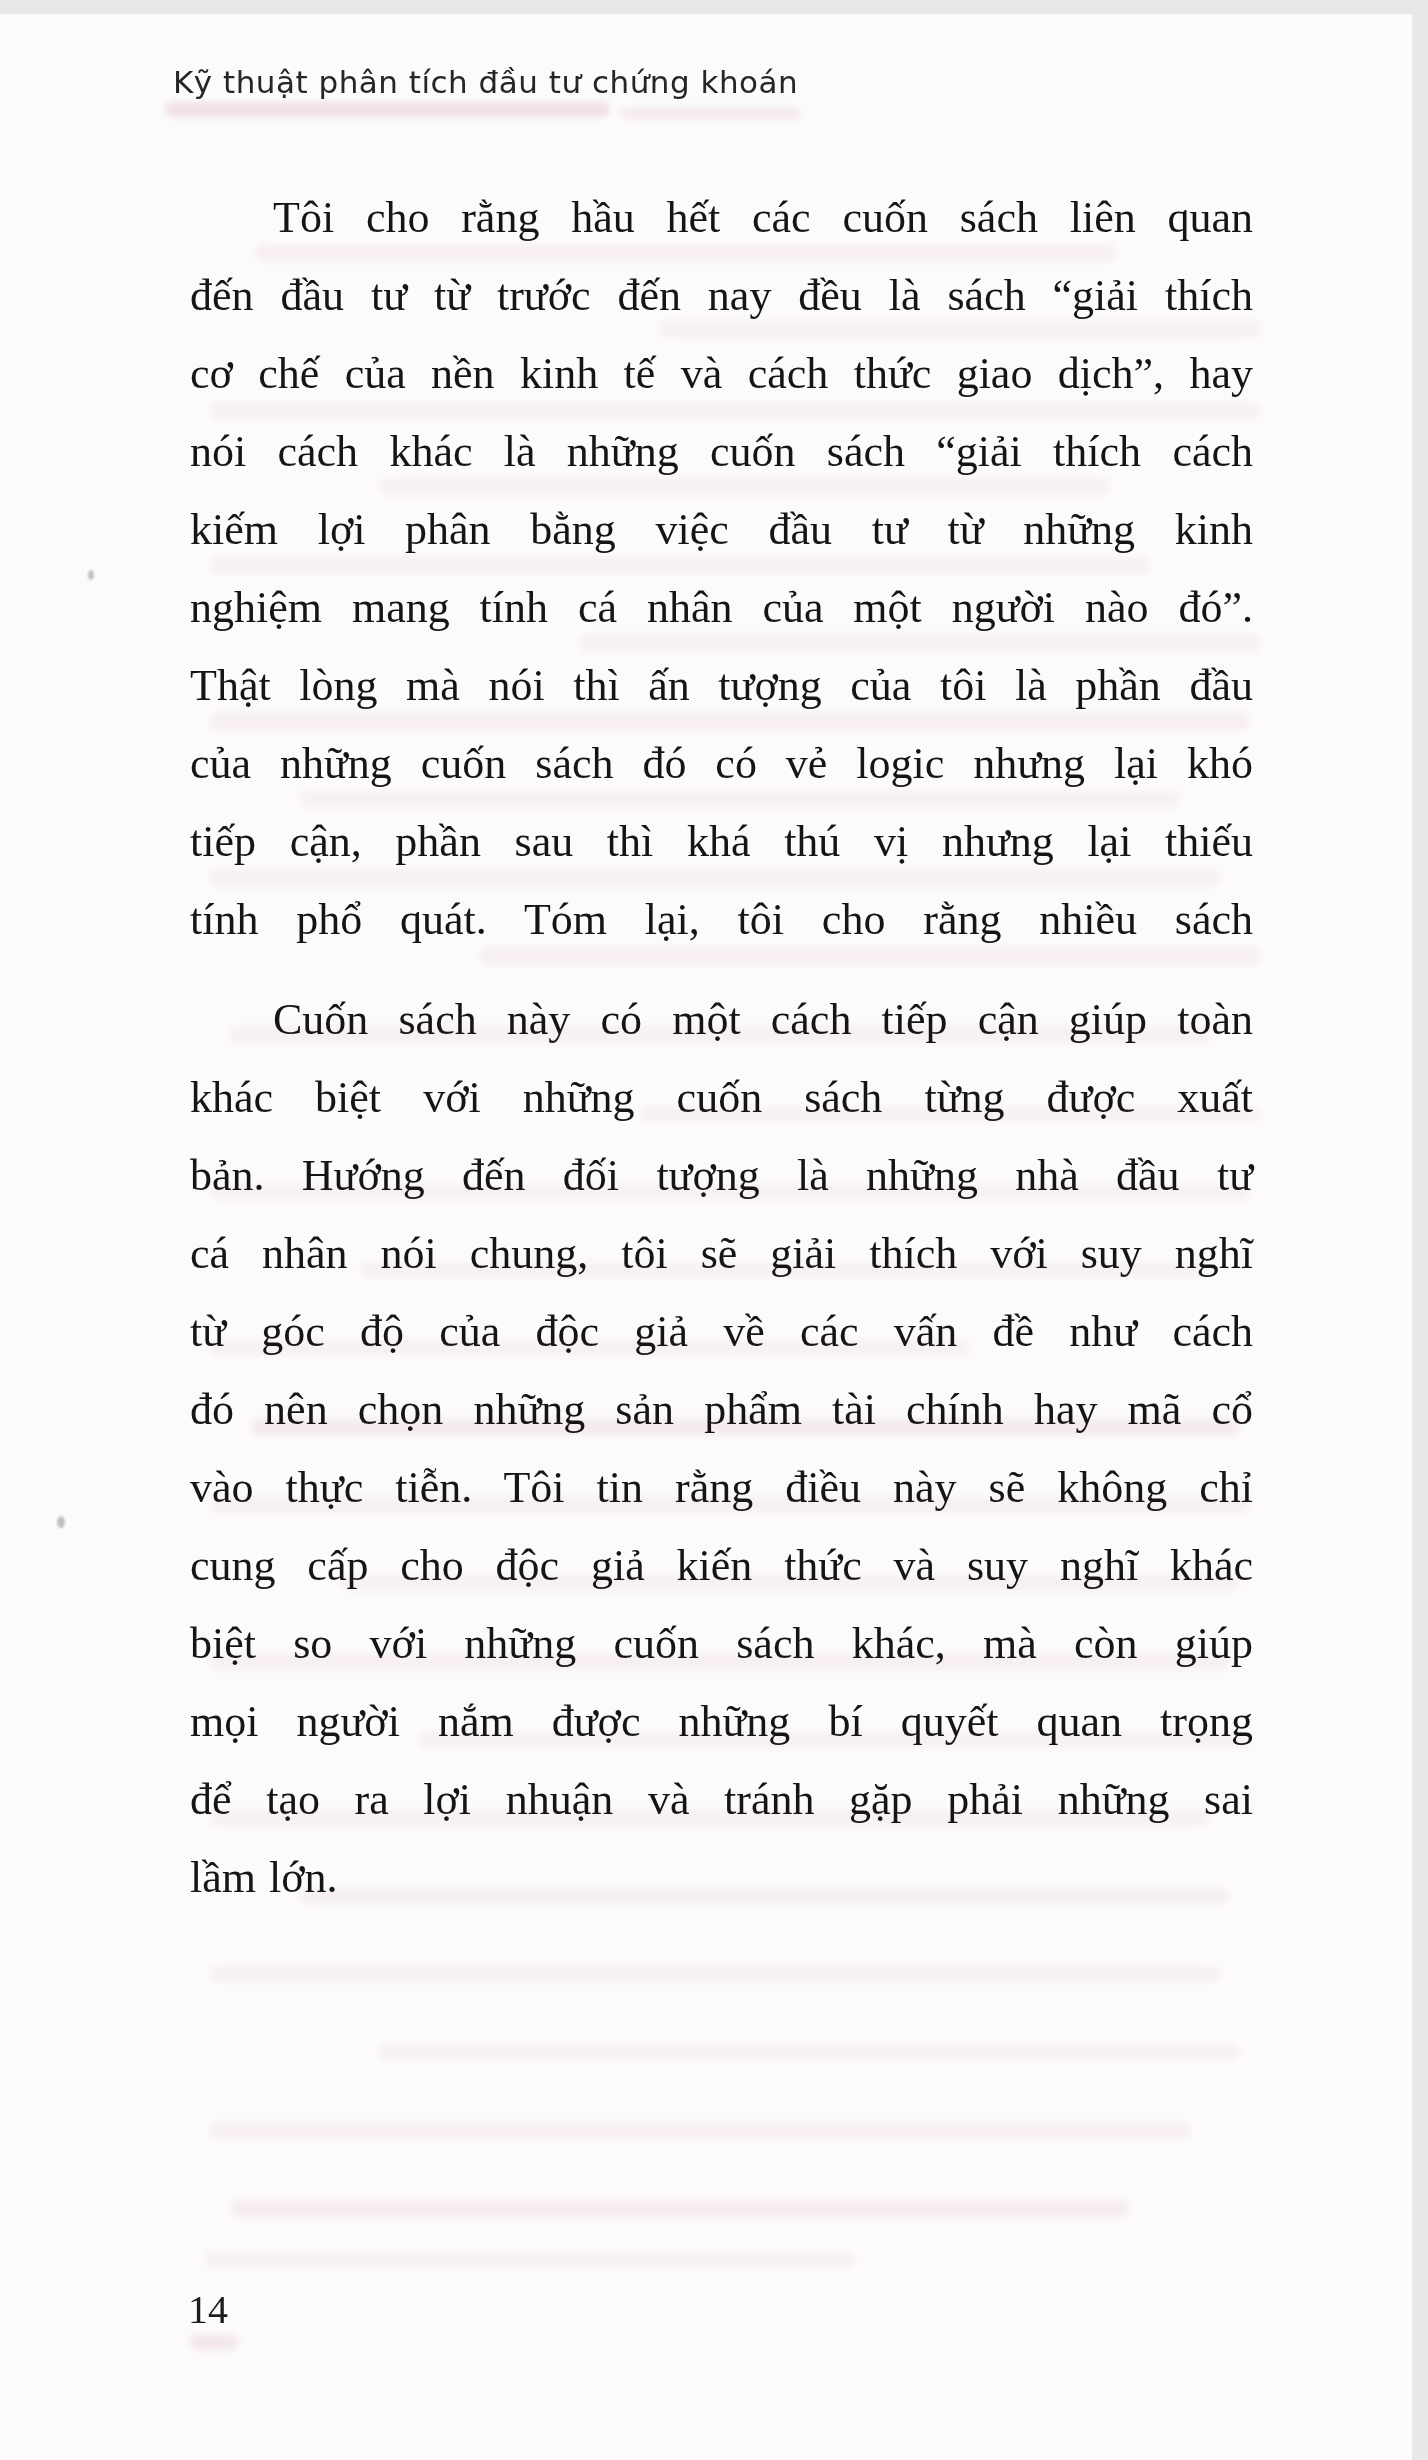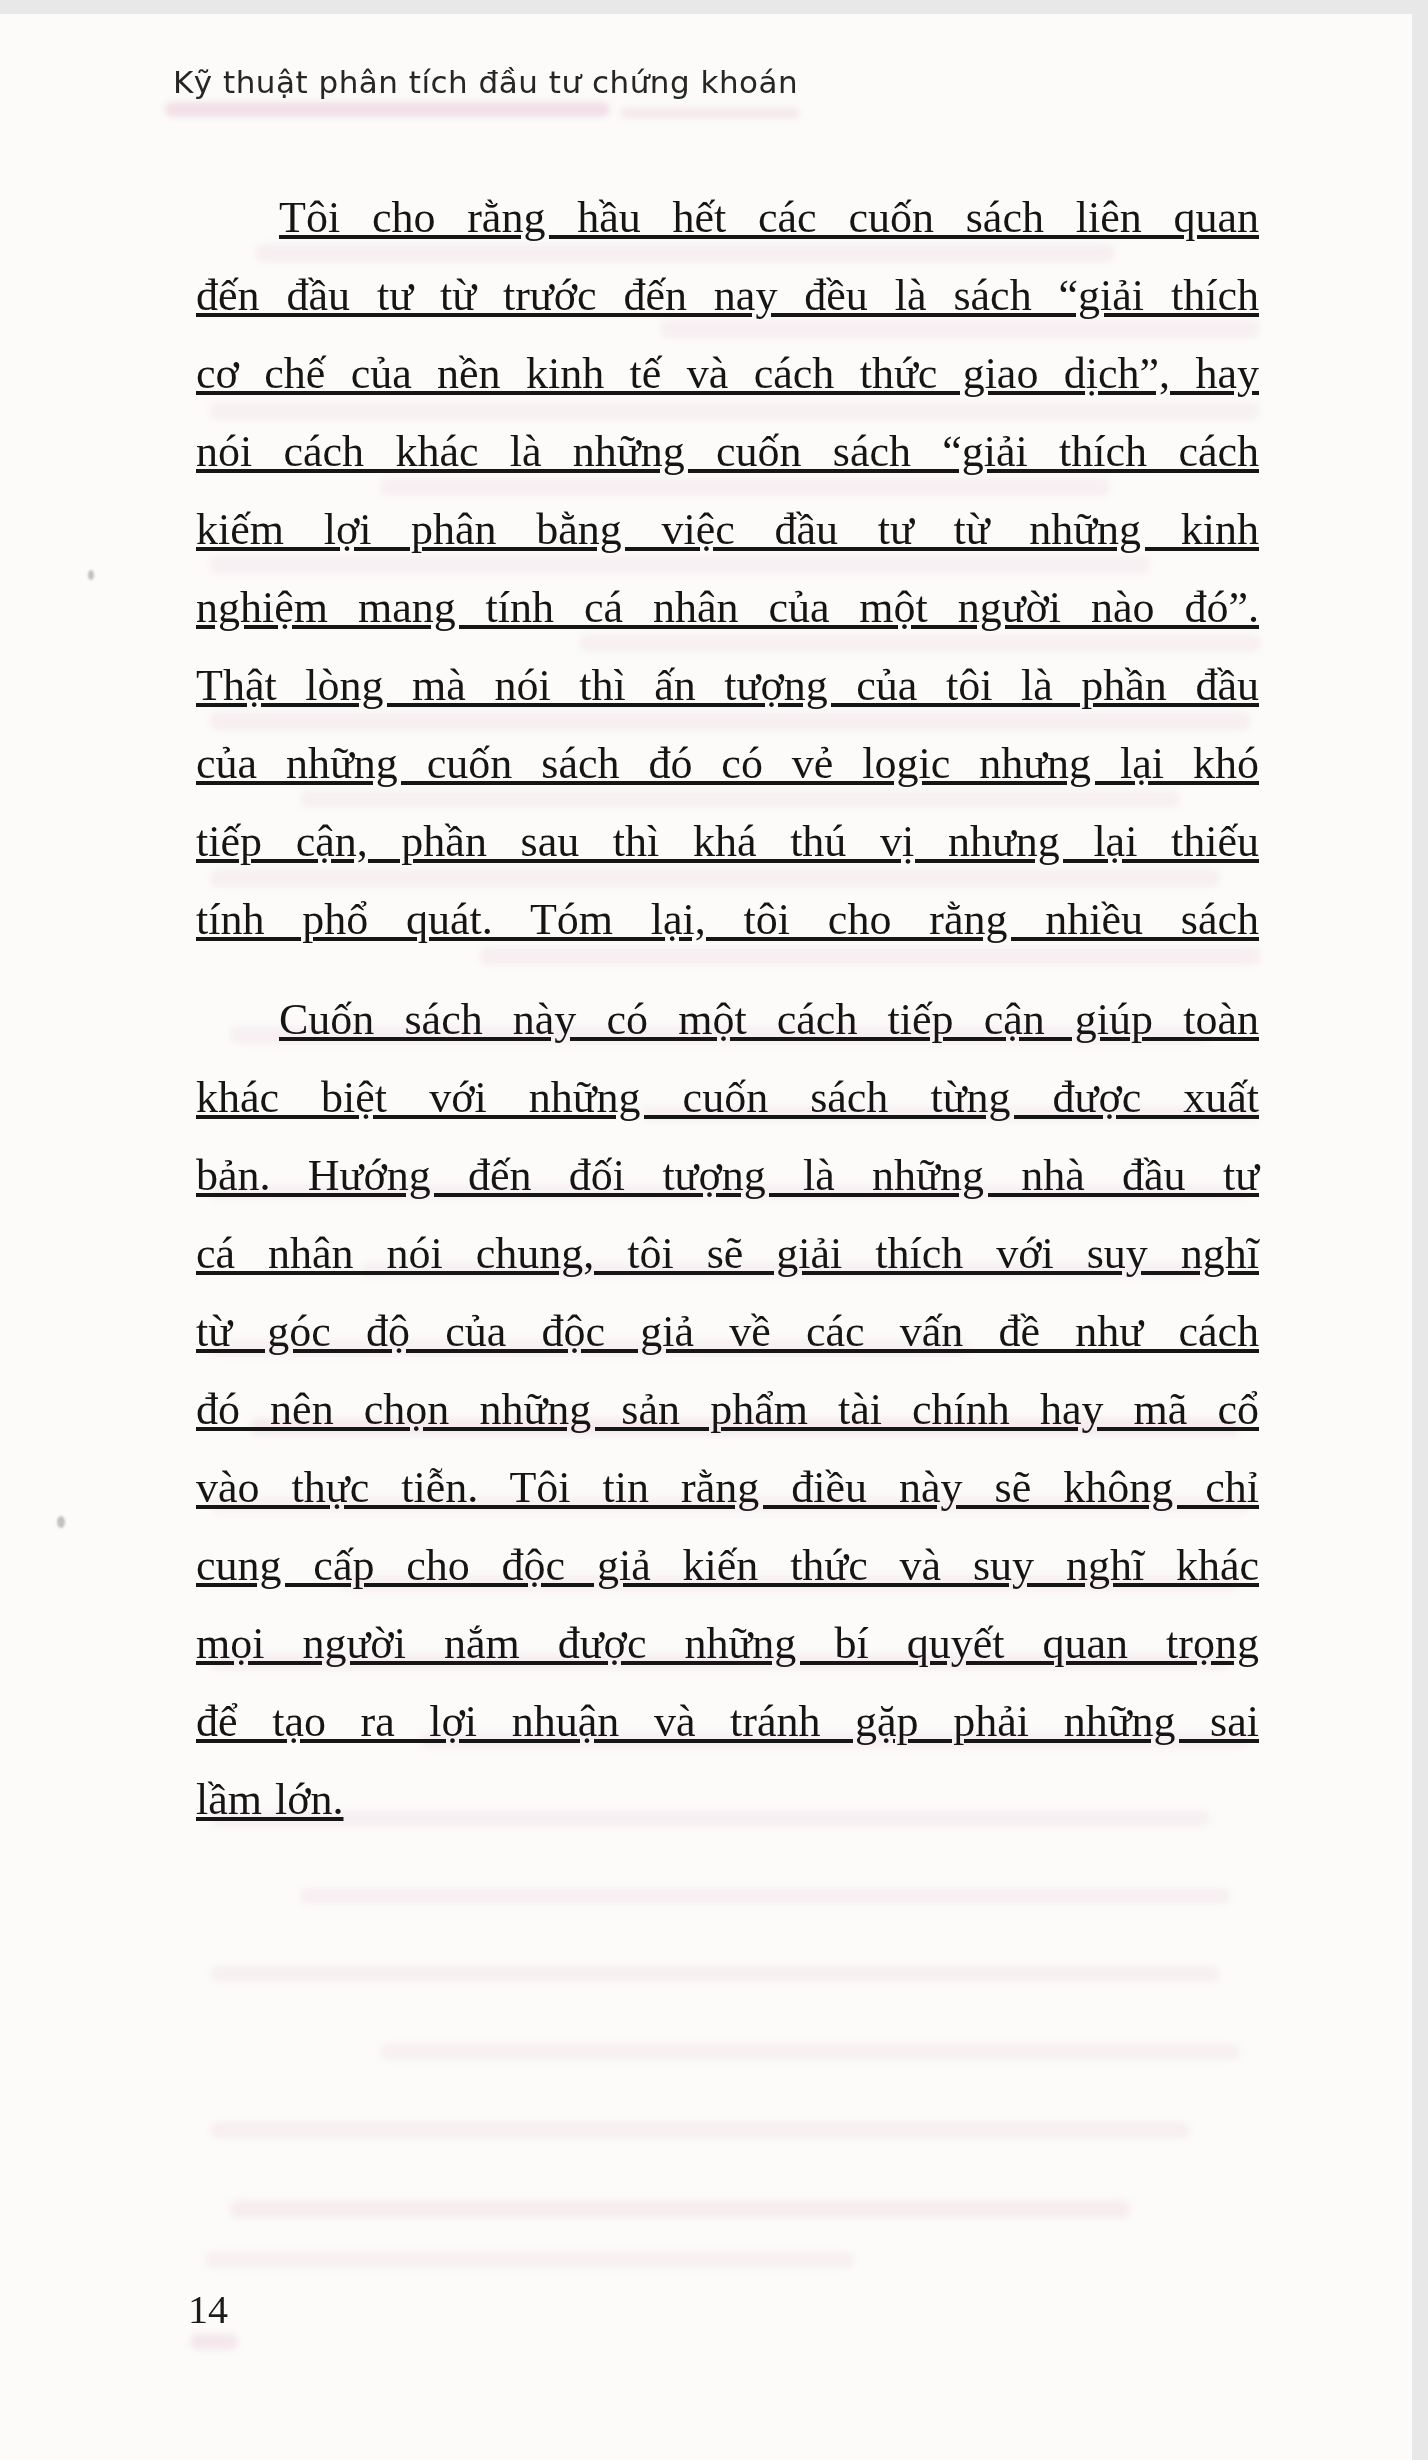--- a/index.html
+++ b/index.html
@@ -24,24 +24,23 @@
     top: 50px;
     font-family: "DejaVu Sans", sans-serif;
     font-size: 31px;
     letter-spacing: 0.5px;
     color: #262626;
     white-space: nowrap;
   }
   
   .text-block {
     position: absolute;
-    left: 196px;
+    left: 190px;
     top: 165px;
     width: 1063px;
-    text-decoration: underline;
   }
   .para {
     margin: 0;
     padding: 0;
   }
   .para + .para {
     margin-top: 22px;
   }
   .line {
     font-size: 44px;
@@ -138,20 +137,21 @@
     </div>
     <div class="para">
       <div class="line indent">Cuốn sách này có một cách tiếp cận giúp toàn</div>
       <div class="line">khác biệt với những cuốn sách từng được xuất</div>
       <div class="line">bản. Hướng đến đối tượng là những nhà đầu tư</div>
       <div class="line">cá nhân nói chung, tôi sẽ giải thích với suy nghĩ</div>
       <div class="line">từ góc độ của độc giả về các vấn đề như cách</div>
       <div class="line">đó nên chọn những sản phẩm tài chính hay mã cổ</div>
       <div class="line">vào thực tiễn. Tôi tin rằng điều này sẽ không chỉ</div>
       <div class="line">cung cấp cho độc giả kiến thức và suy nghĩ khác</div>
+      <div class="line">biệt so với những cuốn sách khác, mà còn giúp</div>
       <div class="line">mọi người nắm được những bí quyết quan trọng</div>
       <div class="line">để tạo ra lợi nhuận và tránh gặp phải những sai</div>
       <div class="line last">lầm lớn.</div>
     </div>
   </main>
 
   <div class="page-number">14</div>
 
   <div class="speck" style="left:88px; top:556px; width:6px; height:10px;"></div>
   <div class="speck" style="left:57px; top:1502px; width:8px; height:12px;"></div>

